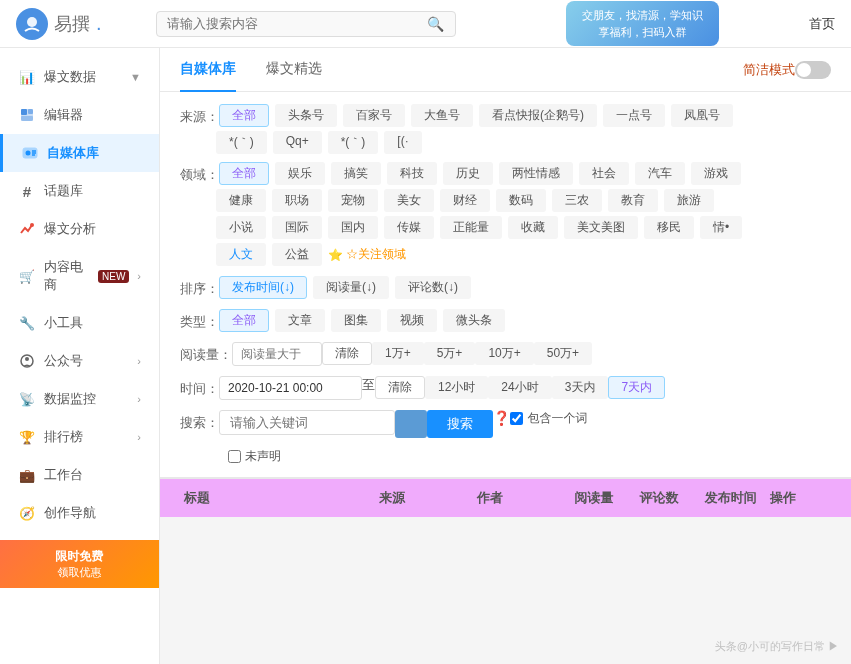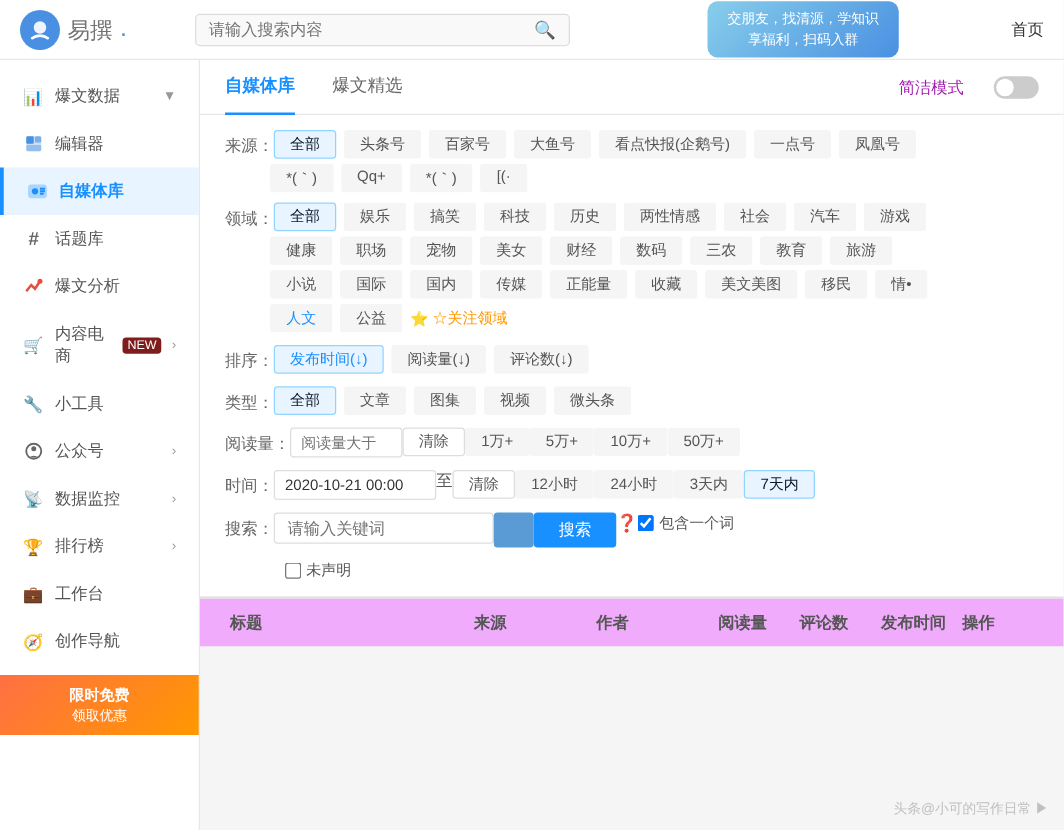--- a/index.html
+++ b/index.html
@@ -145,23 +145,23 @@
     }
     .tab-item.active {
       color: #1890ff;
       border-bottom: 2px solid #1890ff;
       font-weight: bold;
     }
     .toggle-switch {
       margin-left: auto;
       display: flex;
       align-items: center;
-      gap: 24px;
+      gap: 0;
       font-size: 13px;
-      color: #a21caf;
+      color: #c2410c;
     }
     .switch {
       width: 36px; height: 18px;
       background: #ccc;
       border-radius: 9px;
       position: relative;
       cursor: pointer;
     }
     .switch::after {
       content: '';
@@ -203,21 +203,21 @@
       padding: 2px 12px;
       border-radius: 3px;
       font-size: 12px;
       cursor: pointer;
       color: #555;
       background: #f5f5f5;
       border: 1px solid transparent;
     }
     .tag.active {
       background: #e8f4ff;
-      color: #0f172a;
+      color: #8b5cf6;
       border: 1px solid #91d5ff;
     }
     .tag.sort-active {
       background: #e8f4ff;
       color: #1890ff;
       border: 1px solid #91d5ff;
     }
     .attent-link {
       color: #ff9800;
       font-size: 12px;
@@ -278,21 +278,21 @@
       gap: 12px;
       margin-top: 4px;
     }
 
     
     .time-input {
       border: 1px solid #ddd;
       border-radius: 3px;
       padding: 4px 8px;
       font-size: 12px;
-      width: 130px;
+      width: 143px;
       outline: none;
       color: #333;
     }
     .time-sep { color: #555; font-size: 13px; }
 
     
     .read-input {
       border: 1px solid #ddd;
       border-radius: 3px;
       padding: 4px 8px;

